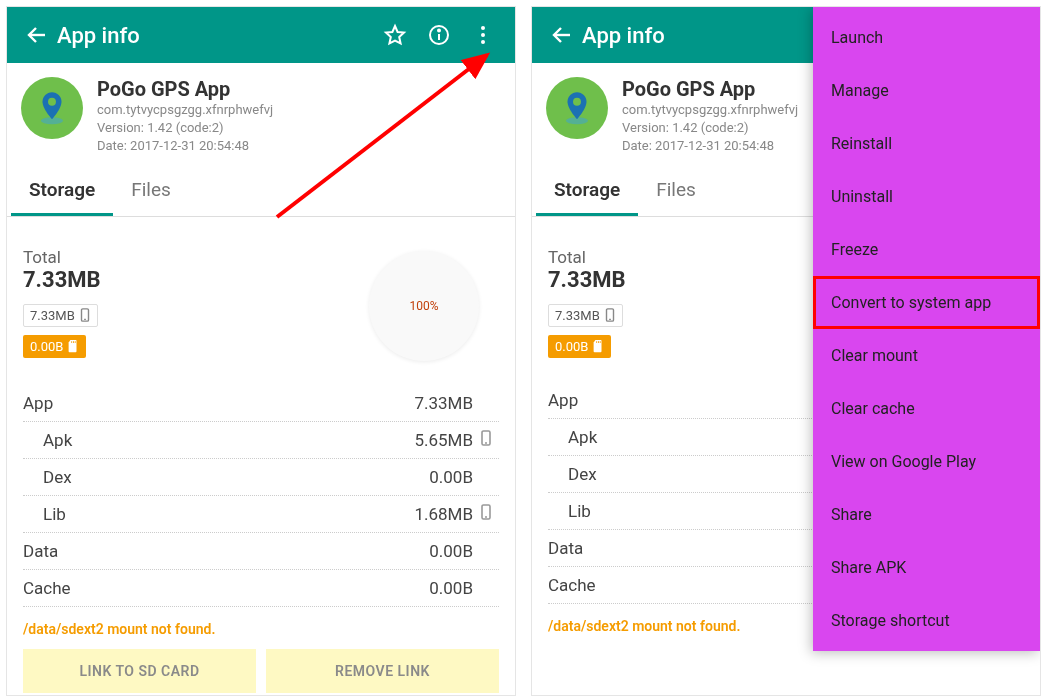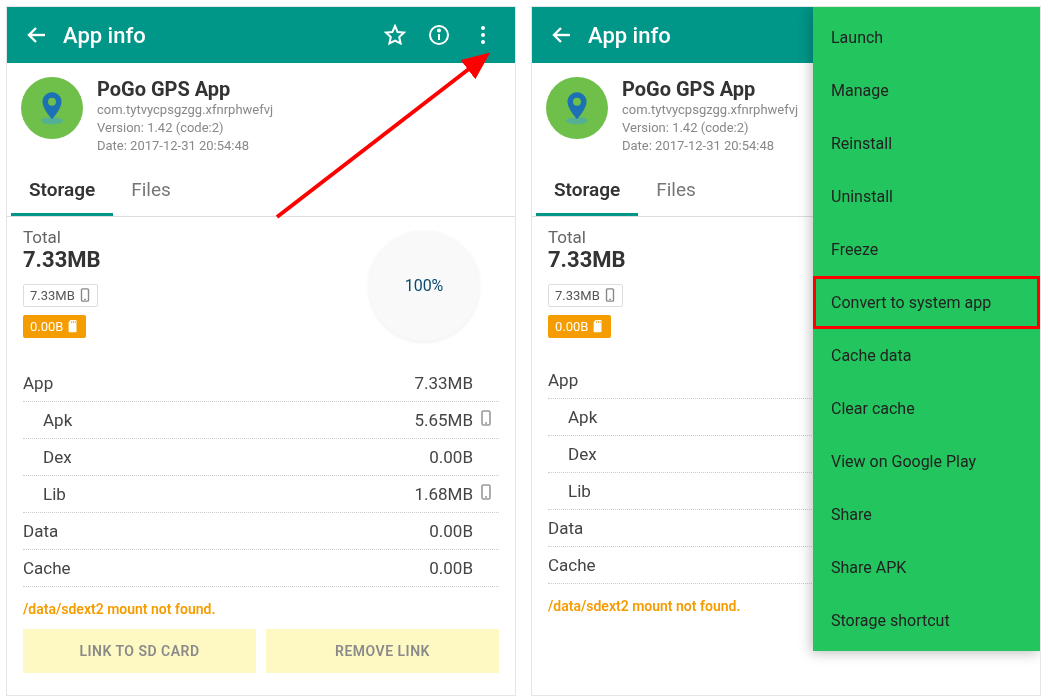--- a/index.html
+++ b/index.html
@@ -33,21 +33,20 @@
     padding: 0 10px;
   }
   .appbar .back {
     width: 40px; height: 40px;
     display: flex; align-items: center; justify-content: center;
     cursor: pointer;
   }
   .appbar .title {
     font-size: 22px;
     font-weight: 500;
-    margin-left: 6px;
     flex: 1;
   }
   .appbar .action {
     width: 44px; height: 44px;
     display: flex; align-items: center; justify-content: center;
     cursor: pointer;
   }
   .header {
     display: flex;
     padding: 14px 14px 10px 14px;
@@ -87,20 +86,21 @@
     color: #333;
     font-weight: 600;
     border-bottom-color: #009688;
   }
   .content {
     padding: 10px 16px;
   }
   .toprow {
     display: flex;
     align-items: flex-start;
+    margin-top: 20px;
   }
   .totals {
     flex: 1;
   }
   .totals .tlabel { font-size: 17px; color: #666; }
   .totals .tval { font-size: 22px; font-weight: 700; color: #333; margin-bottom: 8px;}
   .chip {
     display: inline-flex;
     align-items: center;
     font-size: 13px;
@@ -121,21 +121,21 @@
   }
   .pie {
     width: 110px; height: 110px;
     border-radius: 50%;
     background: #f9f9f9;
     box-shadow: 0 1px 4px rgba(0,0,0,.08);
     display: flex; align-items: center; justify-content: center;
     margin-right: 20px;
     margin-top: 4px;
   }
-  .pie span { font-size: 16px; color: #0c4a6e; text-align: center; }
+  .pie span { font-size: 12px; color: #c2410c; text-align: center; }
   .grid {
     margin-top: 24px;
   }
   .grow {
     display: flex;
     padding: 8px 0;
     border-bottom: 1px dotted #ccc;
     font-size: 17px;
     color: #444;
     align-items: flex-start;
@@ -164,21 +164,21 @@
     font-size: 14px;
     font-weight: 600;
     letter-spacing: .5px;
     cursor: pointer;
   }
   
   .menu {
     position: absolute;
     top: 0; right: 0;
     width: 227px;
-    background: #22c55e;
+    background: #d946ef;
     box-shadow: -2px 2px 12px rgba(0,0,0,.25);
     z-index: 10;
     padding: 4px 0;
   }
   .menuitem {
     padding: 17px 18px;
     font-size: 16px;
     color: #222;
     cursor: pointer;
   }
@@ -435,21 +435,21 @@
       <div class="warn">/data/sdext2 mount not found.</div>
     </div>
 
     <div class="menu">
       <div class="menuitem">Launch</div>
       <div class="menuitem">Manage</div>
       <div class="menuitem">Reinstall</div>
       <div class="menuitem">Uninstall</div>
       <div class="menuitem">Freeze</div>
       <div class="menuitem hl">Convert to system app</div>
-      <div class="menuitem">Cache data</div>
+      <div class="menuitem">Clear mount</div>
       <div class="menuitem">Clear cache</div>
       <div class="menuitem">View on Google Play</div>
       <div class="menuitem">Share</div>
       <div class="menuitem">Share APK</div>
       <div class="menuitem">Storage shortcut</div>
     </div>
   </div>
 
 </div>
 

